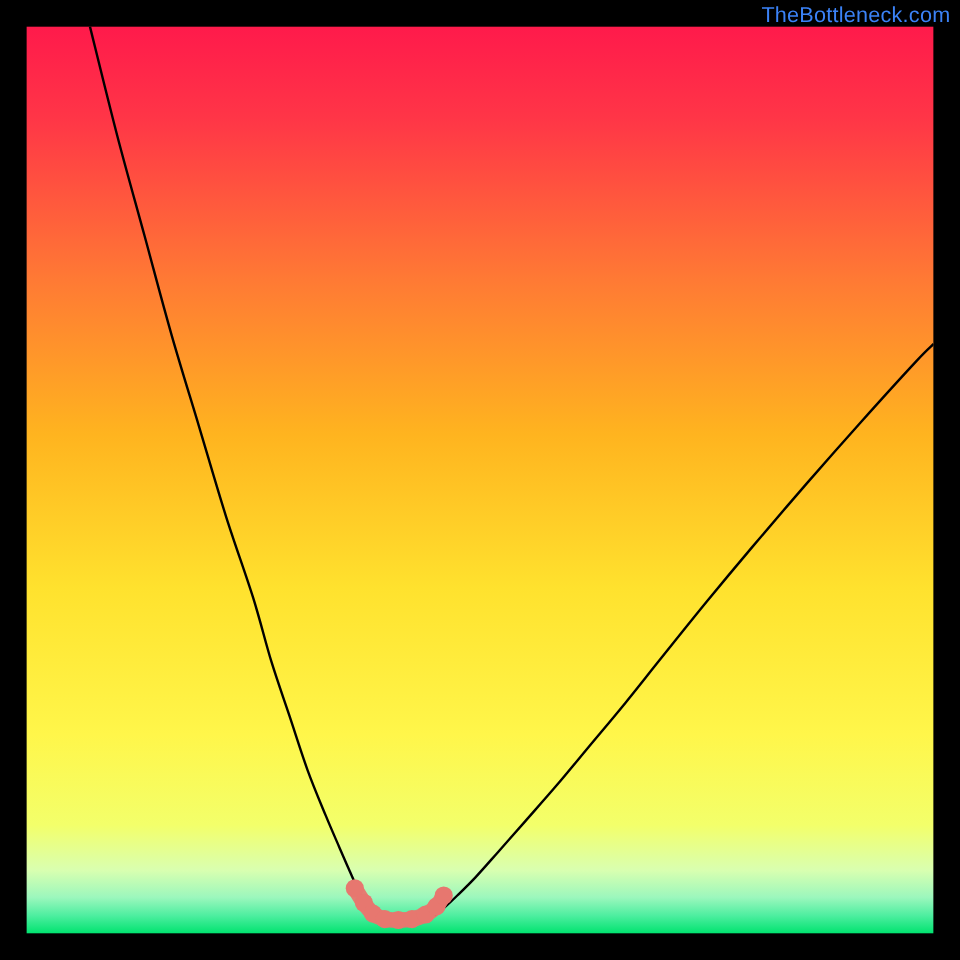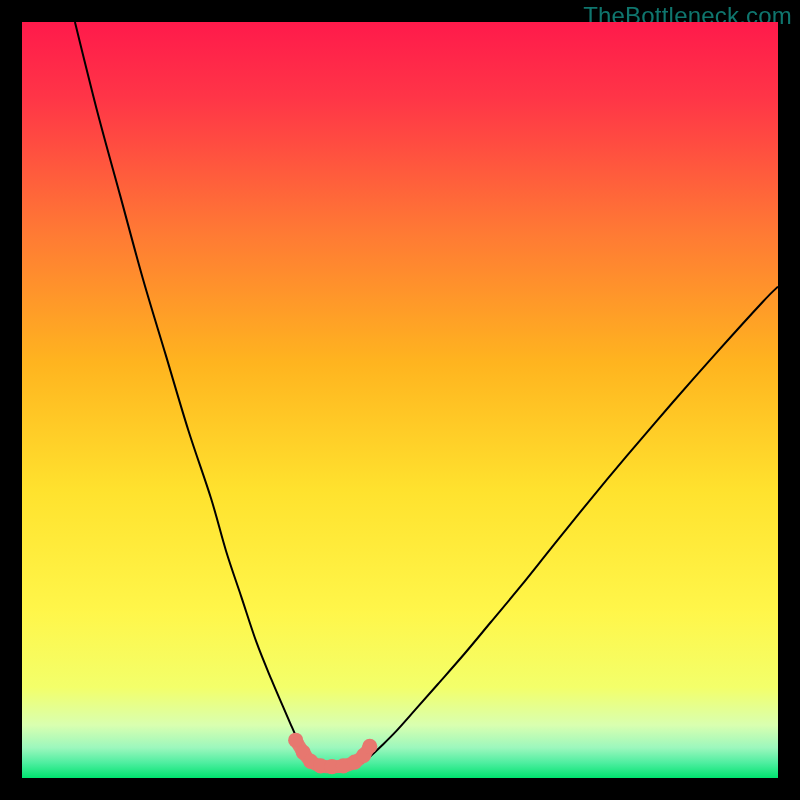--- a/index.html
+++ b/index.html
@@ -22,22 +22,22 @@
     position: absolute;
     left: 22px;
     top: 22px;
     width: 756px;
     height: 756px;
   }
   .watermark {
     position: absolute;
     top: 2px;
     right: 8px;
-    color: #0f766e;
-    font-size: 24px;
+    color: #3b82f6;
+    font-size: 18px;
     font-weight: 500;
     letter-spacing: 0.2px;
     user-select: none;
   }
 </style>
 </head>
 <body>
 
 <div class="frame">
   <div class="watermark">TheBottleneck.com</div>

